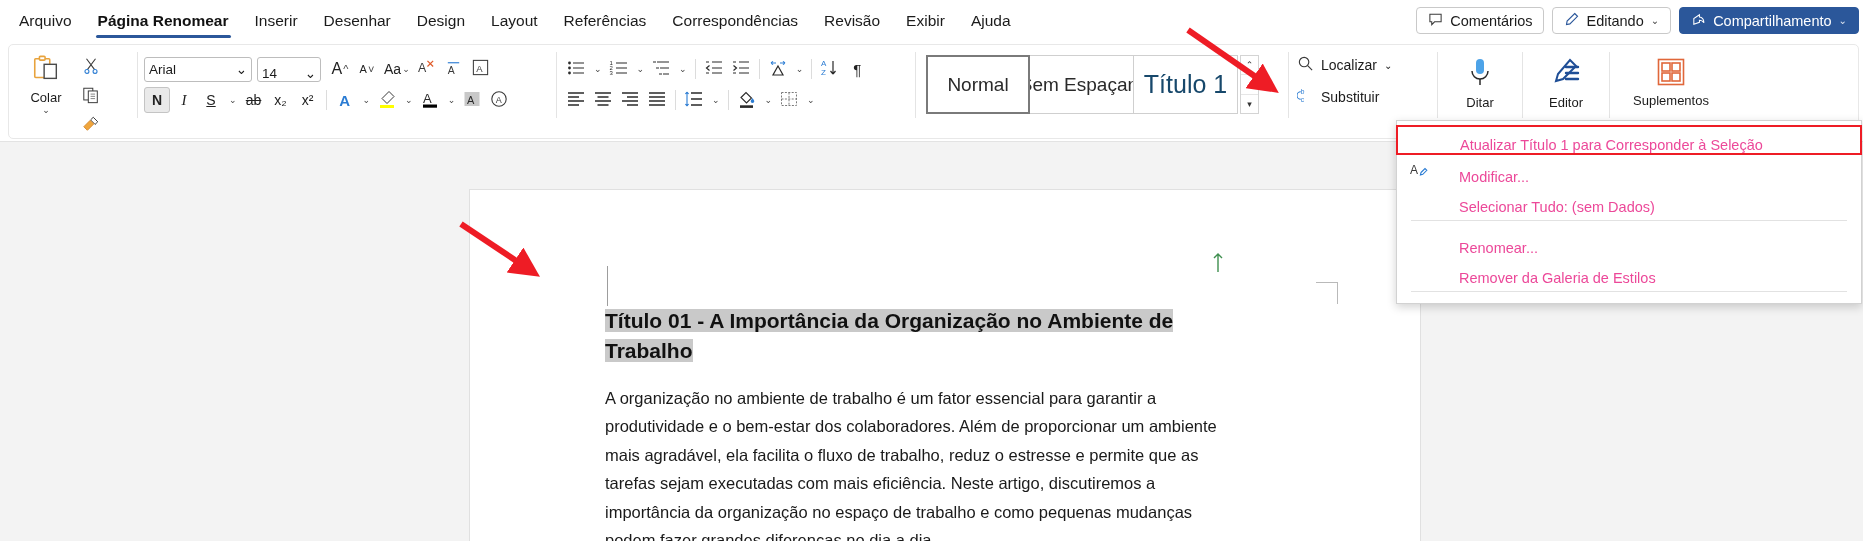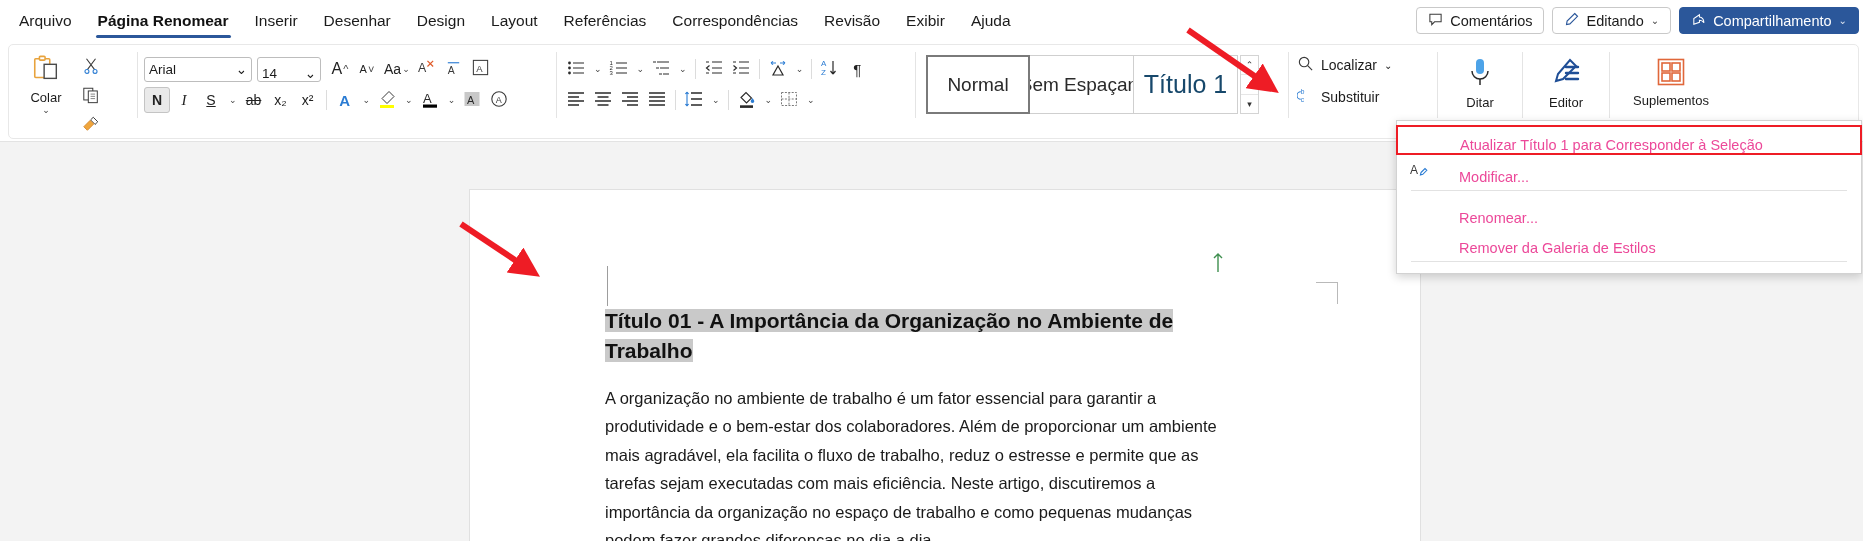--- a/index.html
+++ b/index.html
@@ -715,20 +715,23 @@
     </div>
     <div class="ctxitem">
       <span class="mi-icon">
         <svg width="18" height="18" viewBox="0 0 18 18">
             <text x="0" y="13" font-size="12" fill="#3a3a3a" font-family="Liberation Sans">A</text>
             <path d="M11 11.5l4-4 1.8 1.8-4 4-2.4.6z" fill="none" stroke="#2b7cd3" stroke-width="1.1"></path>
           </svg>
       </span>
       <span>Modificar...</span>
     </div>
+    <div class="ctxitem">
+      <span>Selecionar Tudo: (sem Dados)</span>
+    </div>
     <div class="ctxsep"></div>
     <div class="ctxitem">
       <span>Renomear...</span>
     </div>
     <div class="ctxitem">
       <span>Remover da Galeria de Estilos</span>
     </div>
     <div class="ctxsep"></div>
   </div>
 

